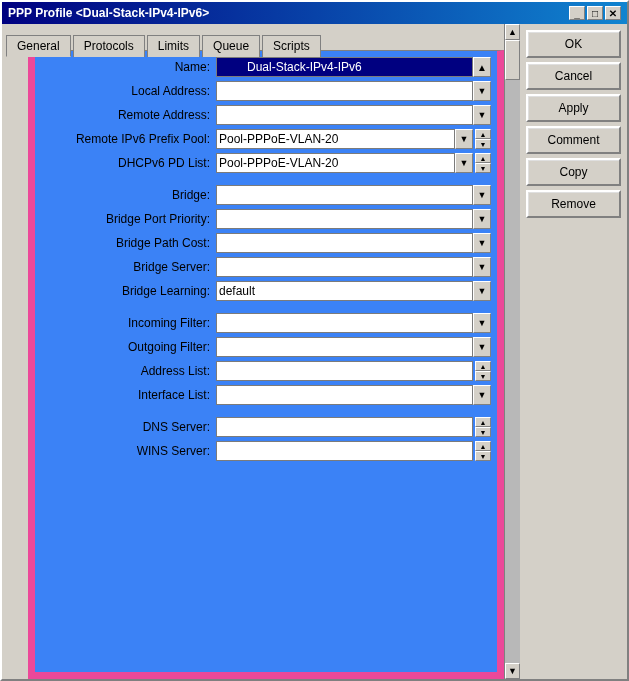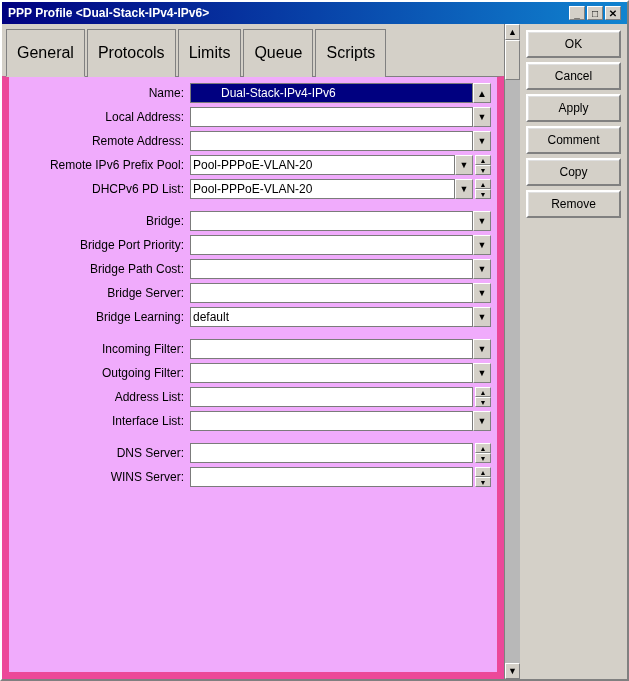--- a/index.html
+++ b/index.html
@@ -66,44 +66,45 @@
       flex-direction: column;
       overflow: hidden;
     }
     .tabs {
       display: flex;
       padding: 4px 4px 0 4px;
       background: #d4d0c8;
       flex-shrink: 0;
     }
     .tab {
-      padding: 14px 10px;
+      padding: 3px 10px;
       background: #d4d0c8;
       border: 1px solid #808080;
       border-bottom: none;
       cursor: pointer;
-      font-size: 16px;
+      font-size: 12px;
       margin-right: 2px;
       position: relative;
-      top: 1px;
+      top: 7px;
     }
     .tab.active {
       background: #d4d0c8;
       border-color: #808080;
       border-bottom: 1px solid #d4d0c8;
       z-index: 1;
       font-weight: normal;
     }
     .tab-content {
       flex: 1;
-      background: #f0abfc;
+      background: #3b82f6;
       border: 7px solid #ec4899;
       border-top: 1px solid #808080;
       overflow-y: auto;
       padding: 6px;
+      margin-left: 26px;
     }
     .form-row {
       display: flex;
       align-items: center;
       margin-bottom: 4px;
     }
     .form-label {
       text-align: right;
       width: 175px;
       padding-right: 6px;

